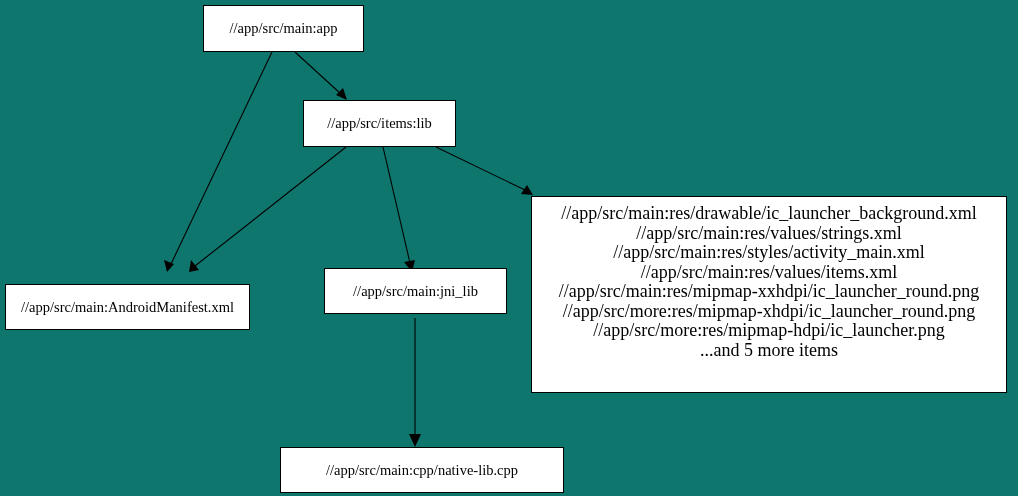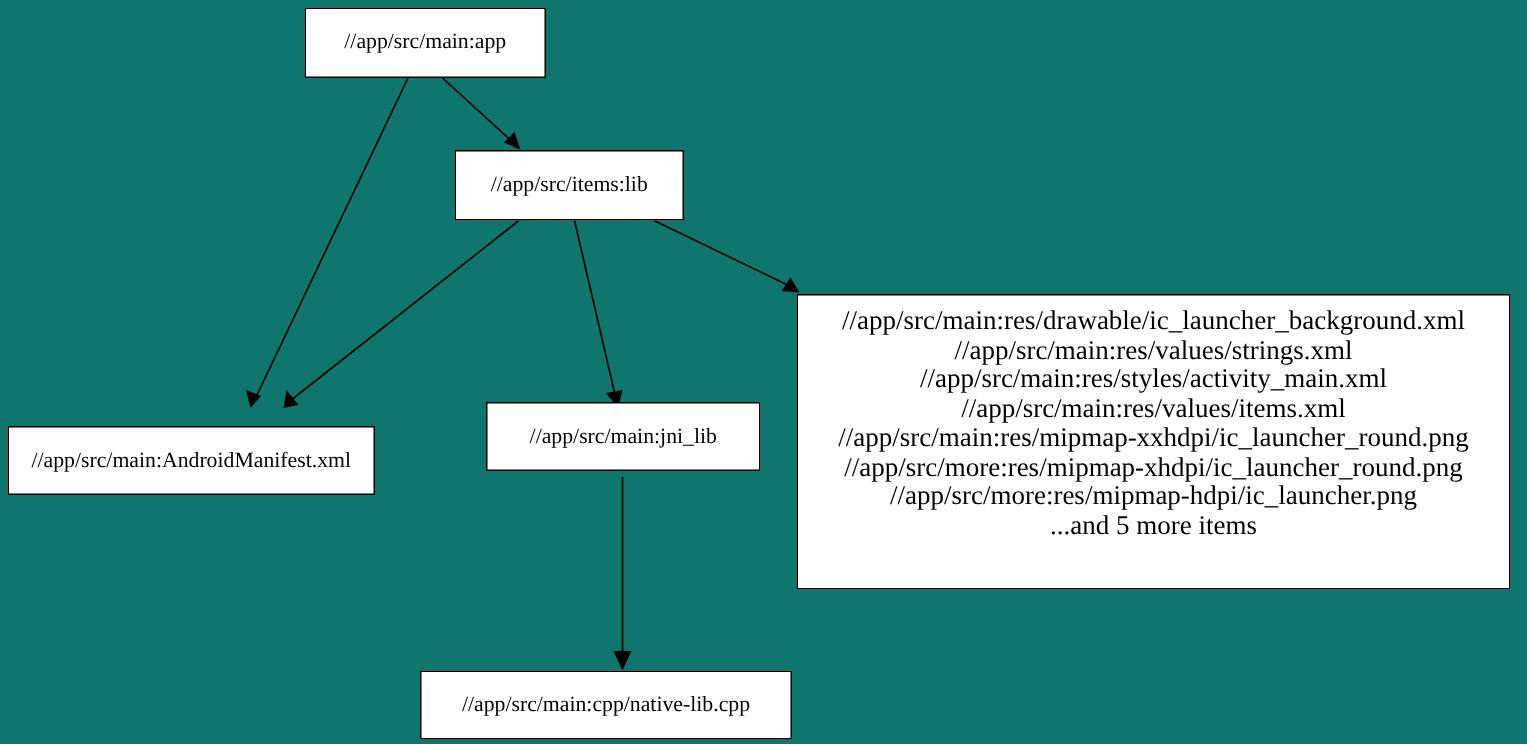--- a/index.html
+++ b/index.html
@@ -118,17 +118,17 @@
     <span class="line">//app/src/main:res/drawable/ic_launcher_background.xml</span>
     <span class="line">//app/src/main:res/values/strings.xml</span>
     <span class="line">//app/src/main:res/styles/activity_main.xml</span>
     <span class="line">//app/src/main:res/values/items.xml</span>
     <span class="line">//app/src/main:res/mipmap-xxhdpi/ic_launcher_round.png</span>
     <span class="line">//app/src/more:res/mipmap-xhdpi/ic_launcher_round.png</span>
     <span class="line">//app/src/more:res/mipmap-hdpi/ic_launcher.png</span>
     <span class="line">...and 5 more items</span>
   </div>
 
-  <div class="node" style="left:280px; top:447px; width:248px; height:46px;">
+  <div class="node" style="left:280px; top:447px; width:284px; height:46px;">
     <span>//app/src/main:cpp/native-lib.cpp</span>
   </div>
 
 </div>
 
 </body></html>

